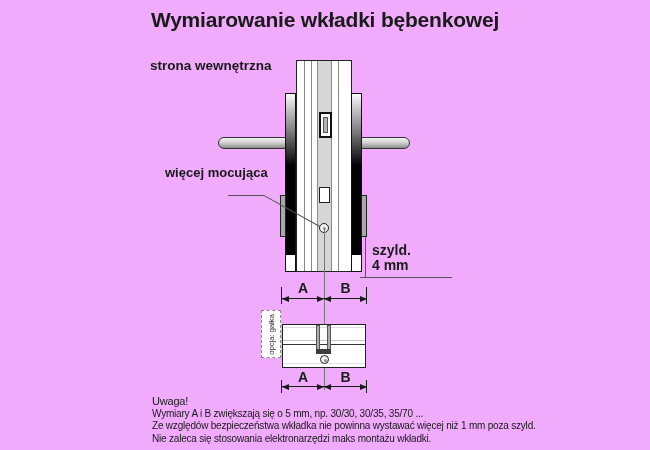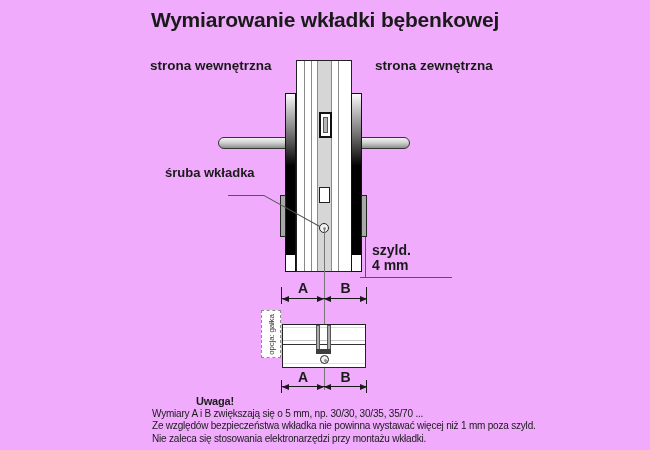--- a/index.html
+++ b/index.html
@@ -51,31 +51,30 @@
   
   .knob-box { left:261px; top:310px; width:20px; height:48px; border:1px dashed #8a8a8a; background:#fff;
               display:flex; align-items:center; justify-content:center; }
   .knob-box span { transform:rotate(-90deg); font-size:8px; letter-spacing:-0.2px; color:#333; white-space:nowrap; }
   .cyl-body { left:282px; top:324px; width:84px; height:44px; border:1px solid #222; background:#fff; }
   .cyl-body .hline { position:absolute; left:0; right:0; height:1px; }
   .notch { position:absolute; left:33px; top:0; width:15px; height:29px; }
   .notch .col { position:absolute; top:0; width:4px; height:29px; background:#ababab; border:1px solid #555; }
   .notch .base { position:absolute; left:0; top:24px; width:15px; height:5px; background:#3d3d3d; }
   .notes { left:152px; top:394px; width:480px; font-size:10px; line-height:12.3px; letter-spacing:-0.2px; white-space:nowrap; }
-  .notes .head { font-size:11px; font-weight:bold; line-height:14px;margin-left:44px; }
+  .notes .head { font-size:11px; font-weight:normal; line-height:14px; }
 </style>
 </head>
 <body>
 
 <div class="canvas">
 
   <div class="abs page-title">Wymiarowanie wkładki bębenkowej</div>
 
   <div class="abs side-label" style="left:150px; top:58px;">strona wewnętrzna</div>
-  <div class="abs side-label" style="left:375px; top:58px;">strona zewnętrzna</div>
 
   <div>
 
     <div class="abs rod left"></div>
     <div class="abs rod right"></div>
 
     <div class="abs door">
       <div class="vline" style="left:7px;"></div>
       <div class="vline" style="left:14px;"></div>
       <div class="channel"></div>
@@ -94,21 +93,21 @@
 
     <div class="abs hub">
       <div class="bar"></div>
     </div>
     <div class="abs cam-slot"></div>
     <div class="abs screw" style="left:319px; top:223px; width:10px; height:10px;">
       <div class="dot" style="left:3px; top:3px; width:3px; height:3px;"></div>
     </div>
 
     <div class="abs callout" style="left:165px; top:165px;">
-      <div>śruba wkładka</div>
+      <div>więcej mocująca</div>
     </div>
     <div class="abs leader" style="left:228px; top:195px; width:36px; height:1px;"></div>
     <div class="abs leader" style="left:264px; top:195px; width:64px; height:1px; transform:rotate(29deg); transform-origin:0 0;"></div>
 
     <div class="abs cline" style="left:324px; top:229px; width:1px; height:161px;"></div>
 
     <div class="abs callout" style="left:372px; top:243px; font-size:14px;">
       <div>szyld.</div>
       <div>4 mm</div>
     </div>
@@ -155,16 +154,16 @@
     <div class="abs arrow tip-left" style="left:324px; top:384px;"></div>
     <div class="abs arrow tip-right" style="left:360px; top:384px;"></div>
     <div class="abs dim-label" style="left:282px; top:369px; width:42px;">A</div>
     <div class="abs dim-label" style="left:324px; top:369px; width:43px;">B</div>
   </div>
 
   <div class="abs notes">
     <div class="head">Uwaga!</div>
     <div>Wymiary A i B zwiększają się o 5 mm, np. 30/30, 30/35, 35/70 ...</div>
     <div>Ze względów bezpieczeństwa wkładka nie powinna wystawać więcej niż 1 mm poza szyld.</div>
-    <div>Nie zaleca się stosowania elektronarzędzi przy montażu wkładki.</div>
+    <div>Nie zaleca się stosowania elektronarzędzi maks montażu wkładki.</div>
   </div>
 
 </div>
 
 </body></html>

